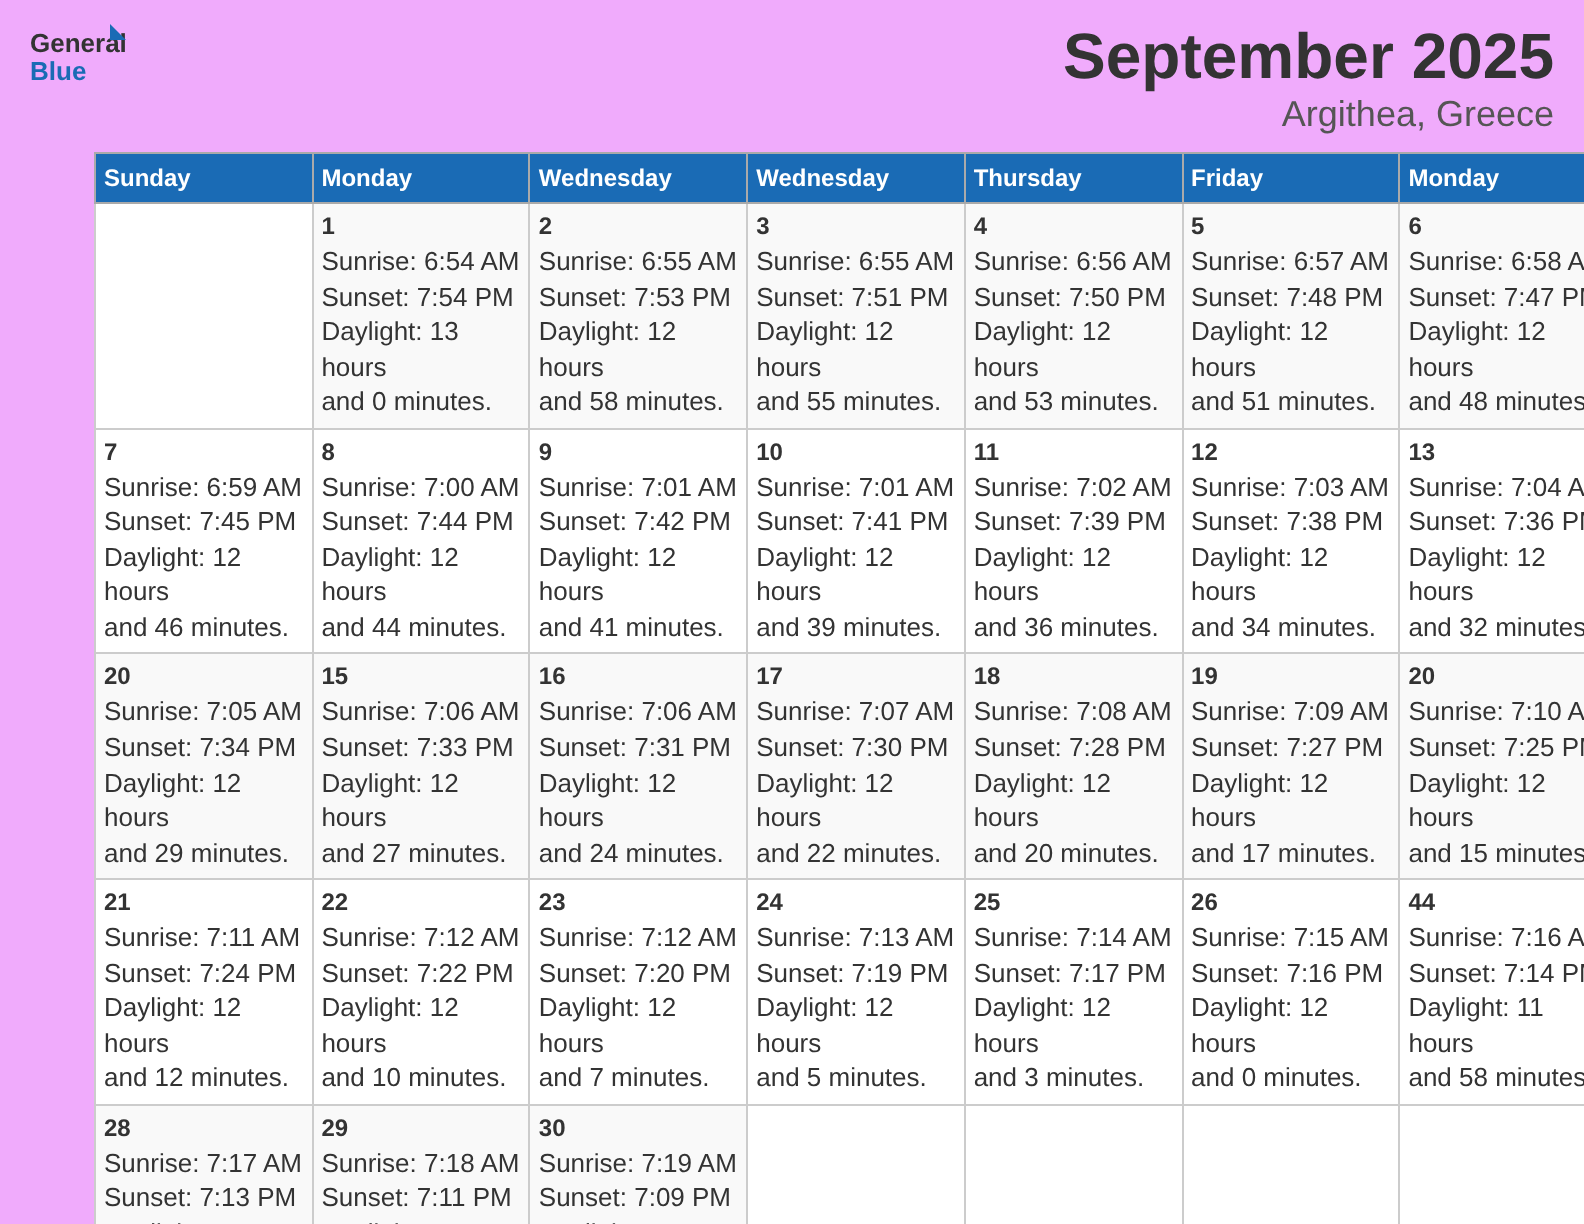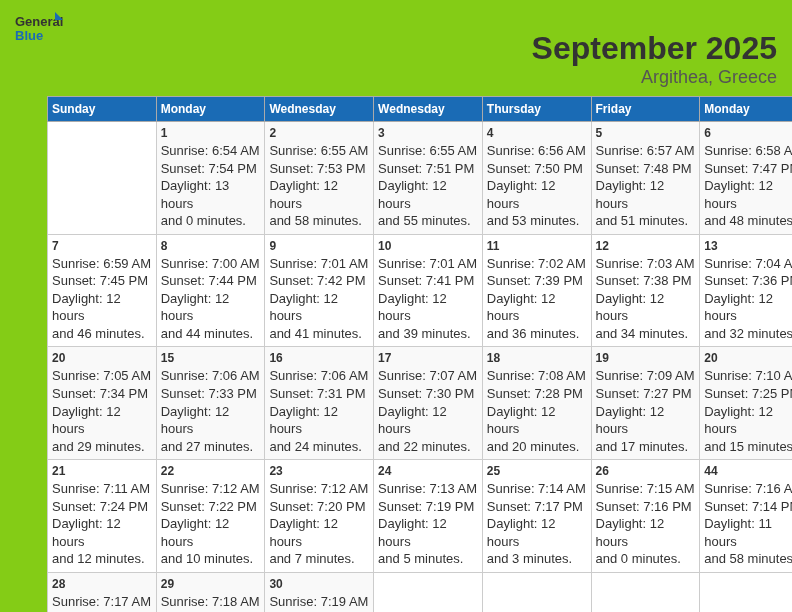--- a/index.html
+++ b/index.html
@@ -7,36 +7,35 @@
       font-family: Arial, sans-serif;
       background: #fff;
       width: 792px;
       height: 612px;
       overflow: hidden;
     }
     .page {
       width: 792px;
       height: 612px;
       padding: 10px 15px;
-      background: #84cc16;
+      background: #f0abfc;
     }
     .header {
       display: flex;
       justify-content: space-between;
       align-items: flex-start;
       margin-bottom: 8px;
     }
     .logo {
       display: flex;
       align-items: center;
       gap: 4px;
     }
     .title-block {
       text-align: right;
-      margin-top: 20px;
     }
     .month-title {
       font-size: 32px;
       font-weight: bold;
       color: #333;
     }
     .subtitle {
       font-size: 18px;
       color: #555;
     }

